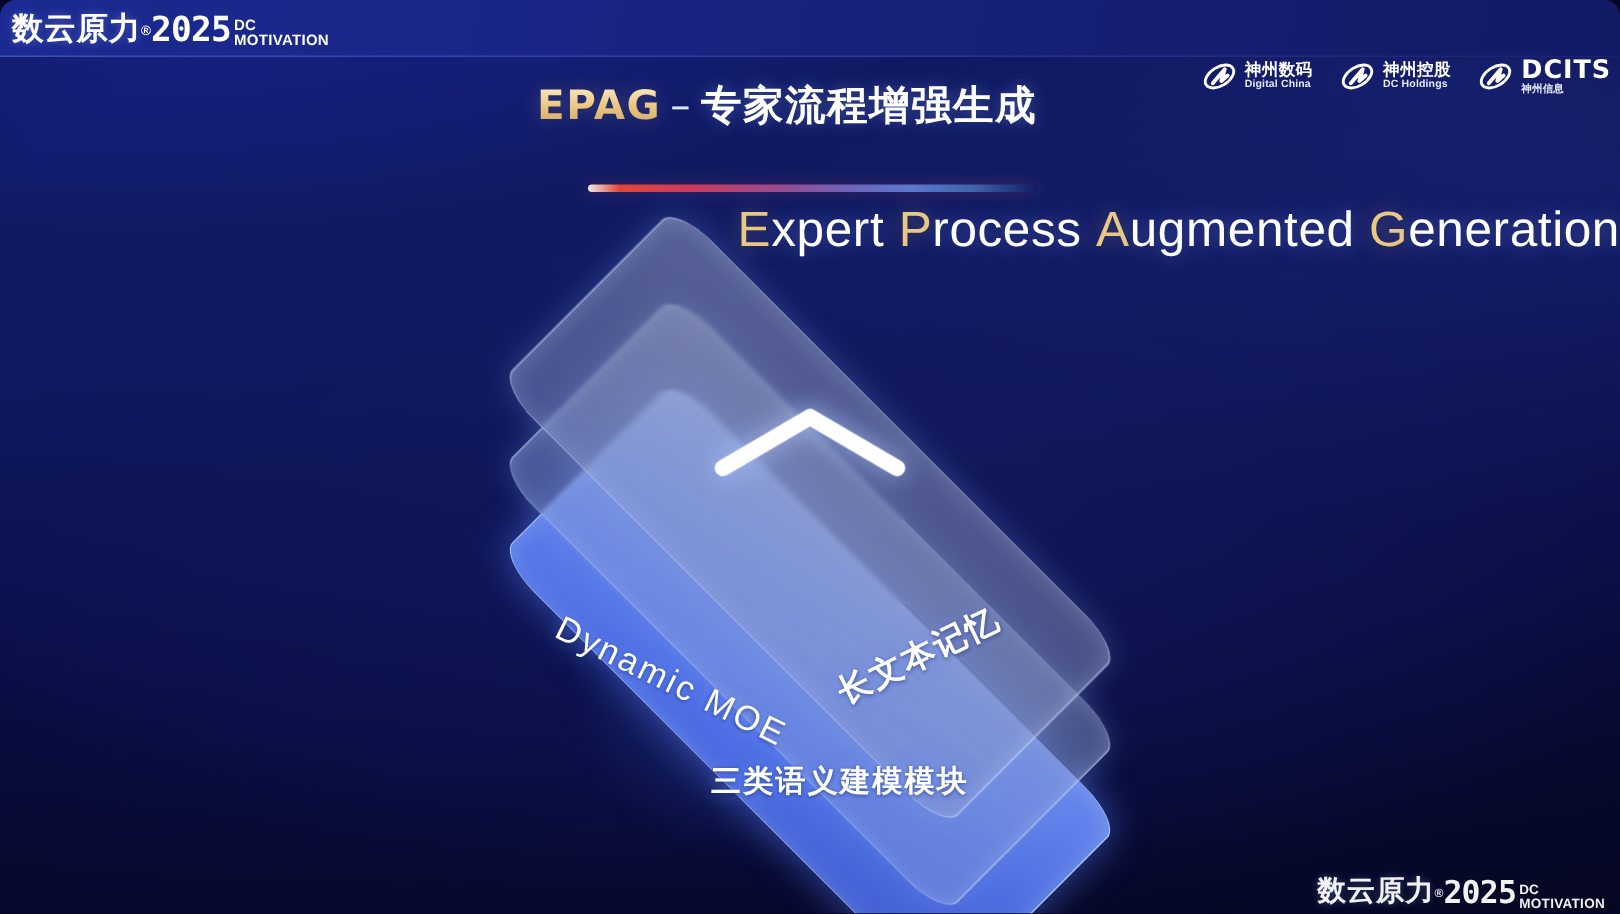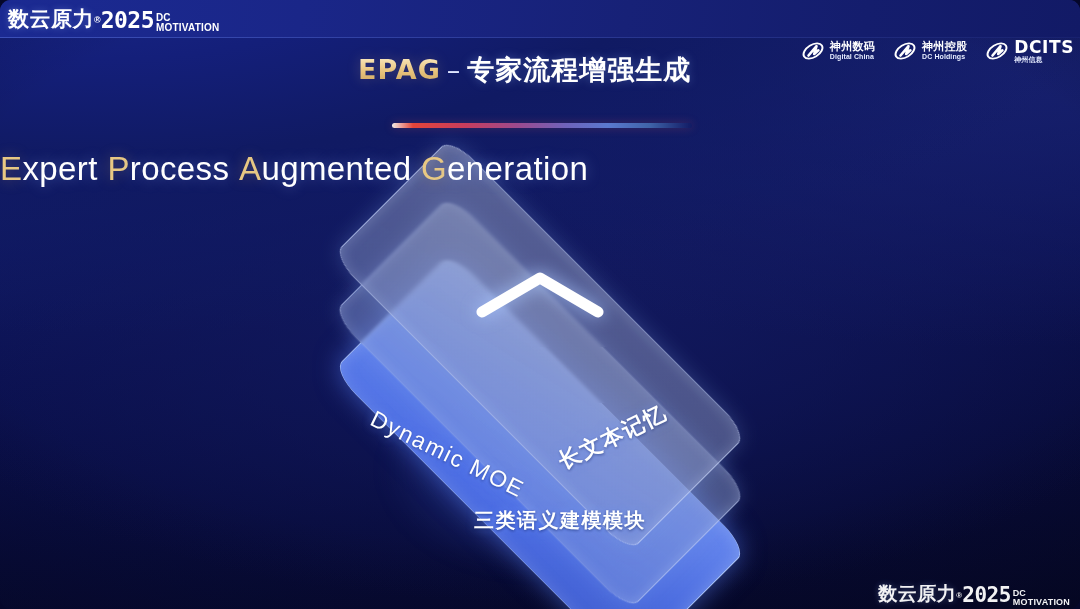--- a/index.html
+++ b/index.html
@@ -116,21 +116,21 @@
       #6f63bb 58%,
       #5a79cf 72%,
       #3f63a8 86%,
       rgba(40,60,130,0) 100%);
     filter:blur(.3px);
     box-shadow:0 0 10px rgba(200,80,90,.30);
   }
 
   
   #subtitle{
-    position:absolute; left:0; top:150px; width:1080px; text-align:left; z-index:6;
+    position:absolute; left:0; top:134px; width:1080px; text-align:right; z-index:6;
     font-family:"Liberation Sans","DejaVu Sans",sans-serif;
     font-size:33px; font-weight:normal; letter-spacing:.4px;
     color:#ffffff;
     text-shadow:0 0 14px rgba(140,175,255,.42);
     white-space:nowrap;
   }
   #subtitle .cap{ color:#e8c883; text-shadow:0 0 14px rgba(230,195,125,.35); }
 
   
   #diagram{ position:absolute; left:0; top:0; width:1080px; height:609px; z-index:4; }

